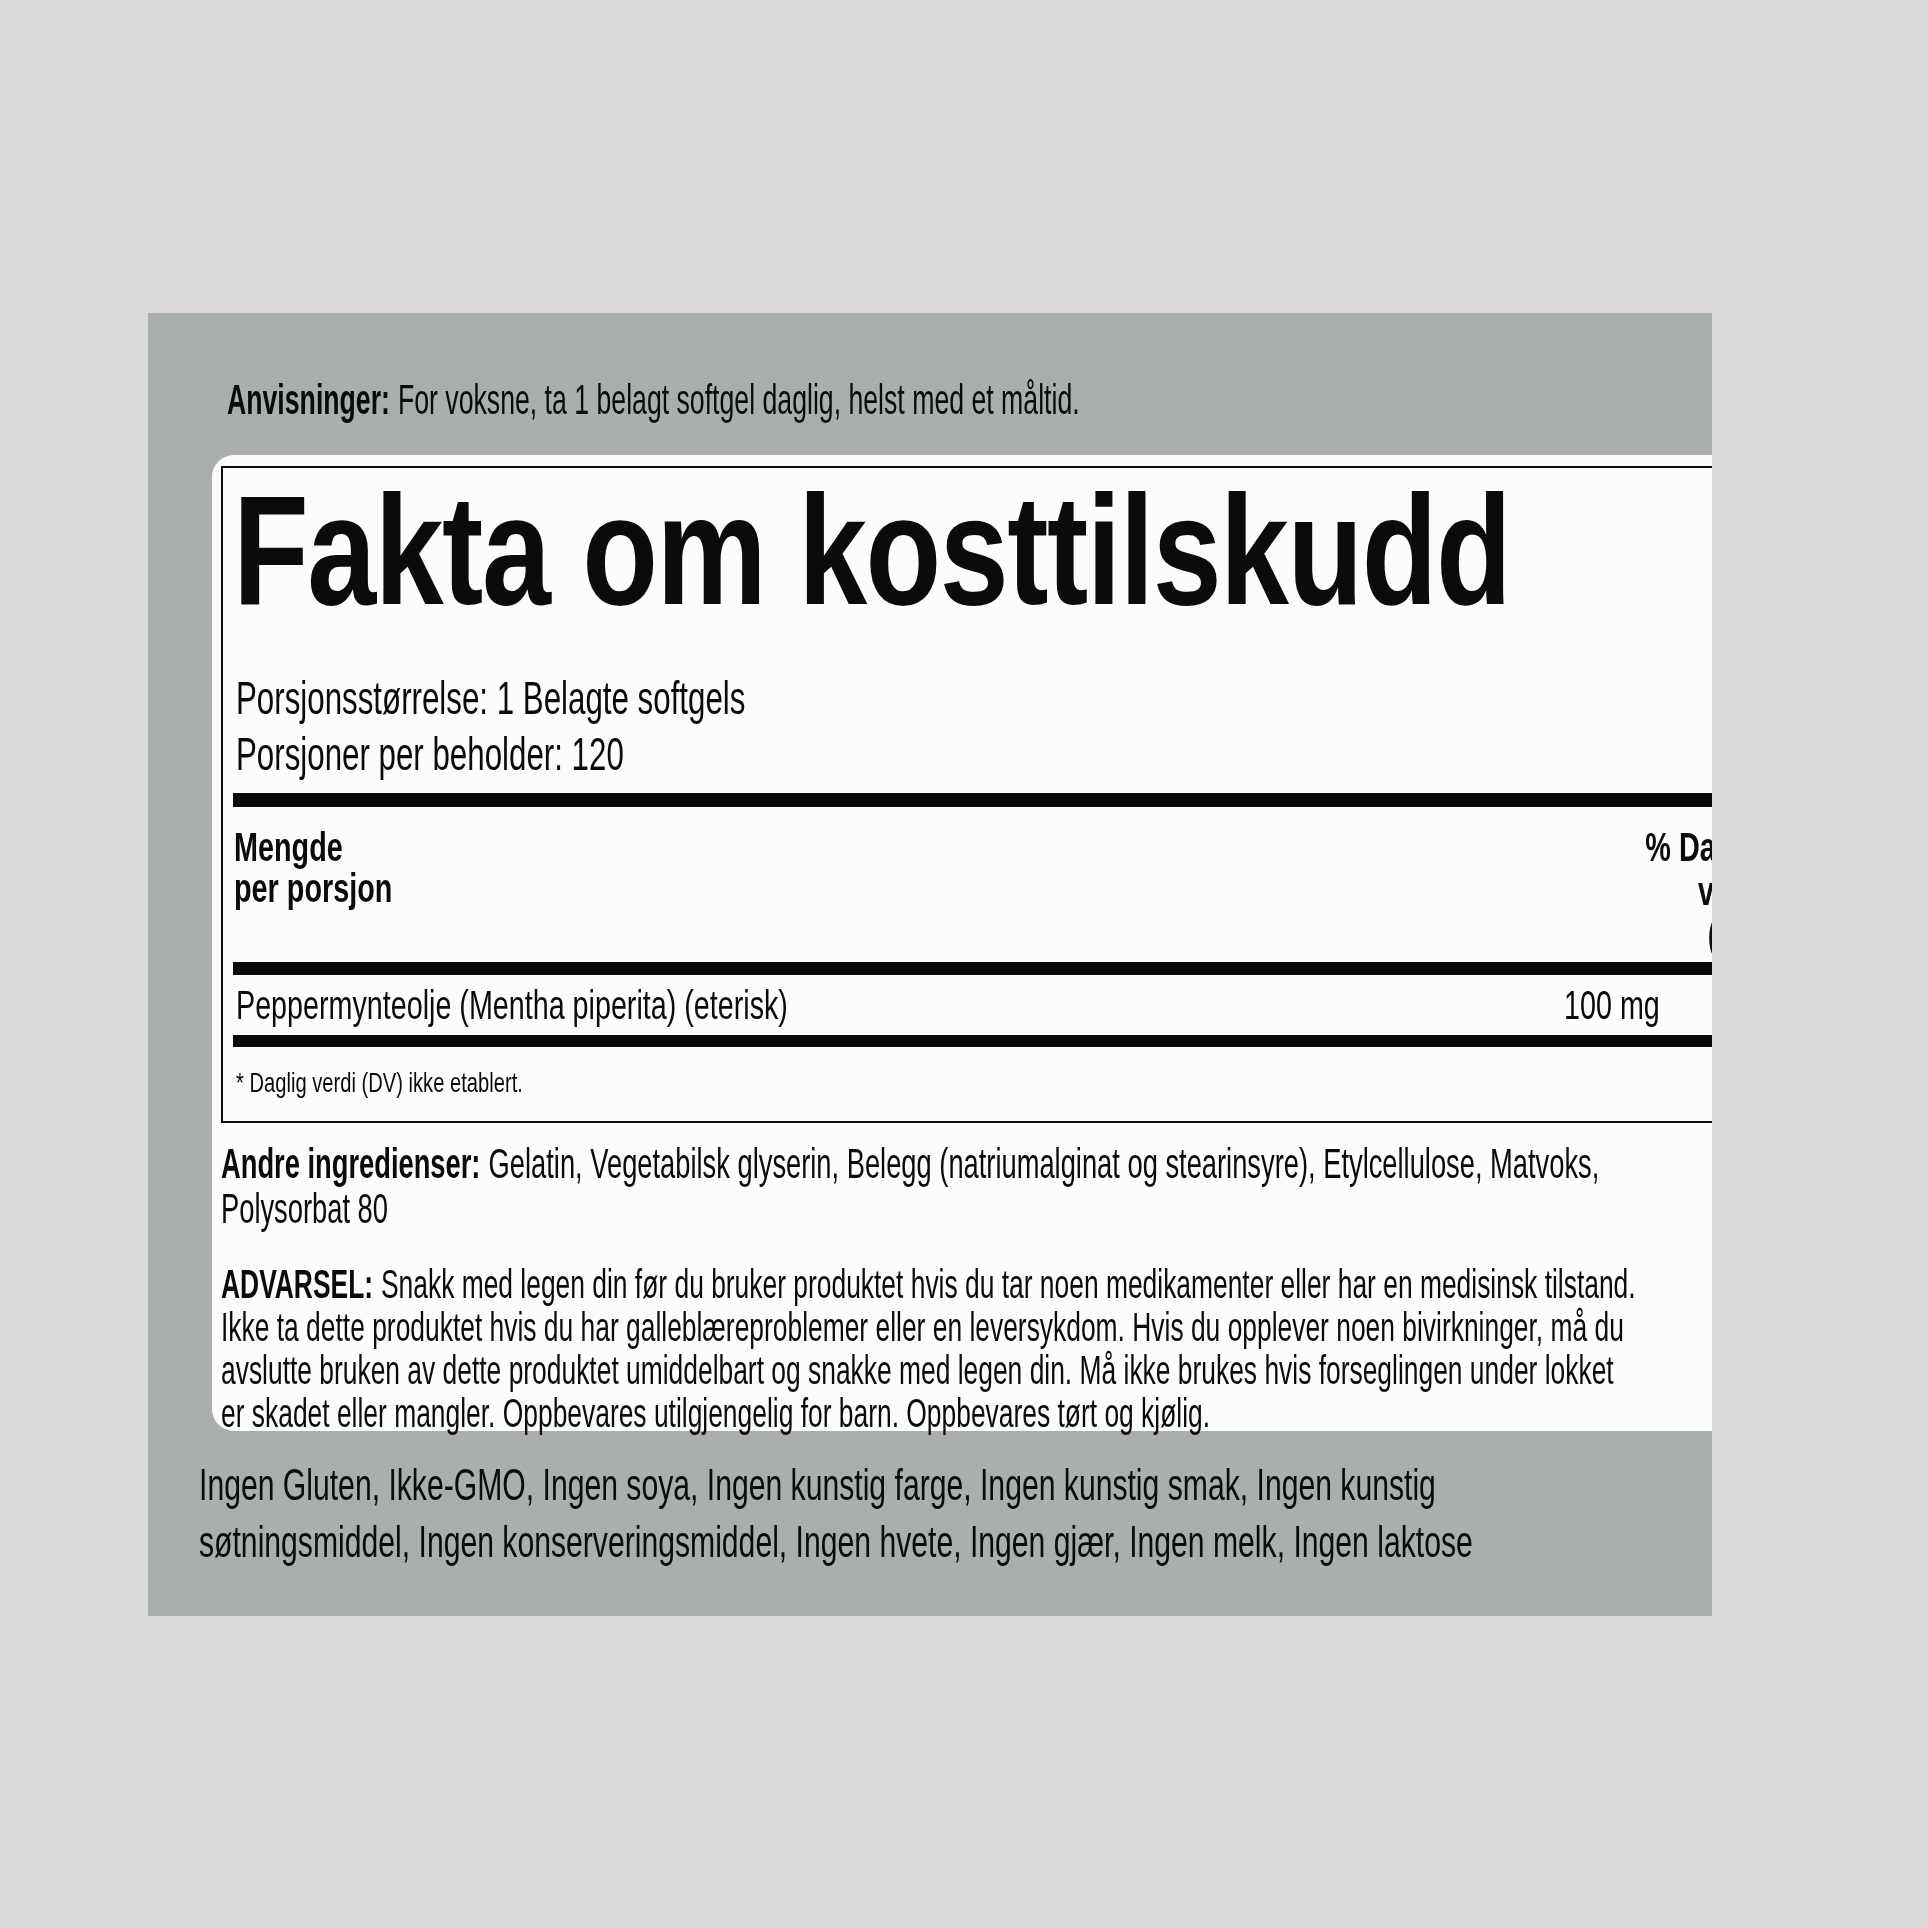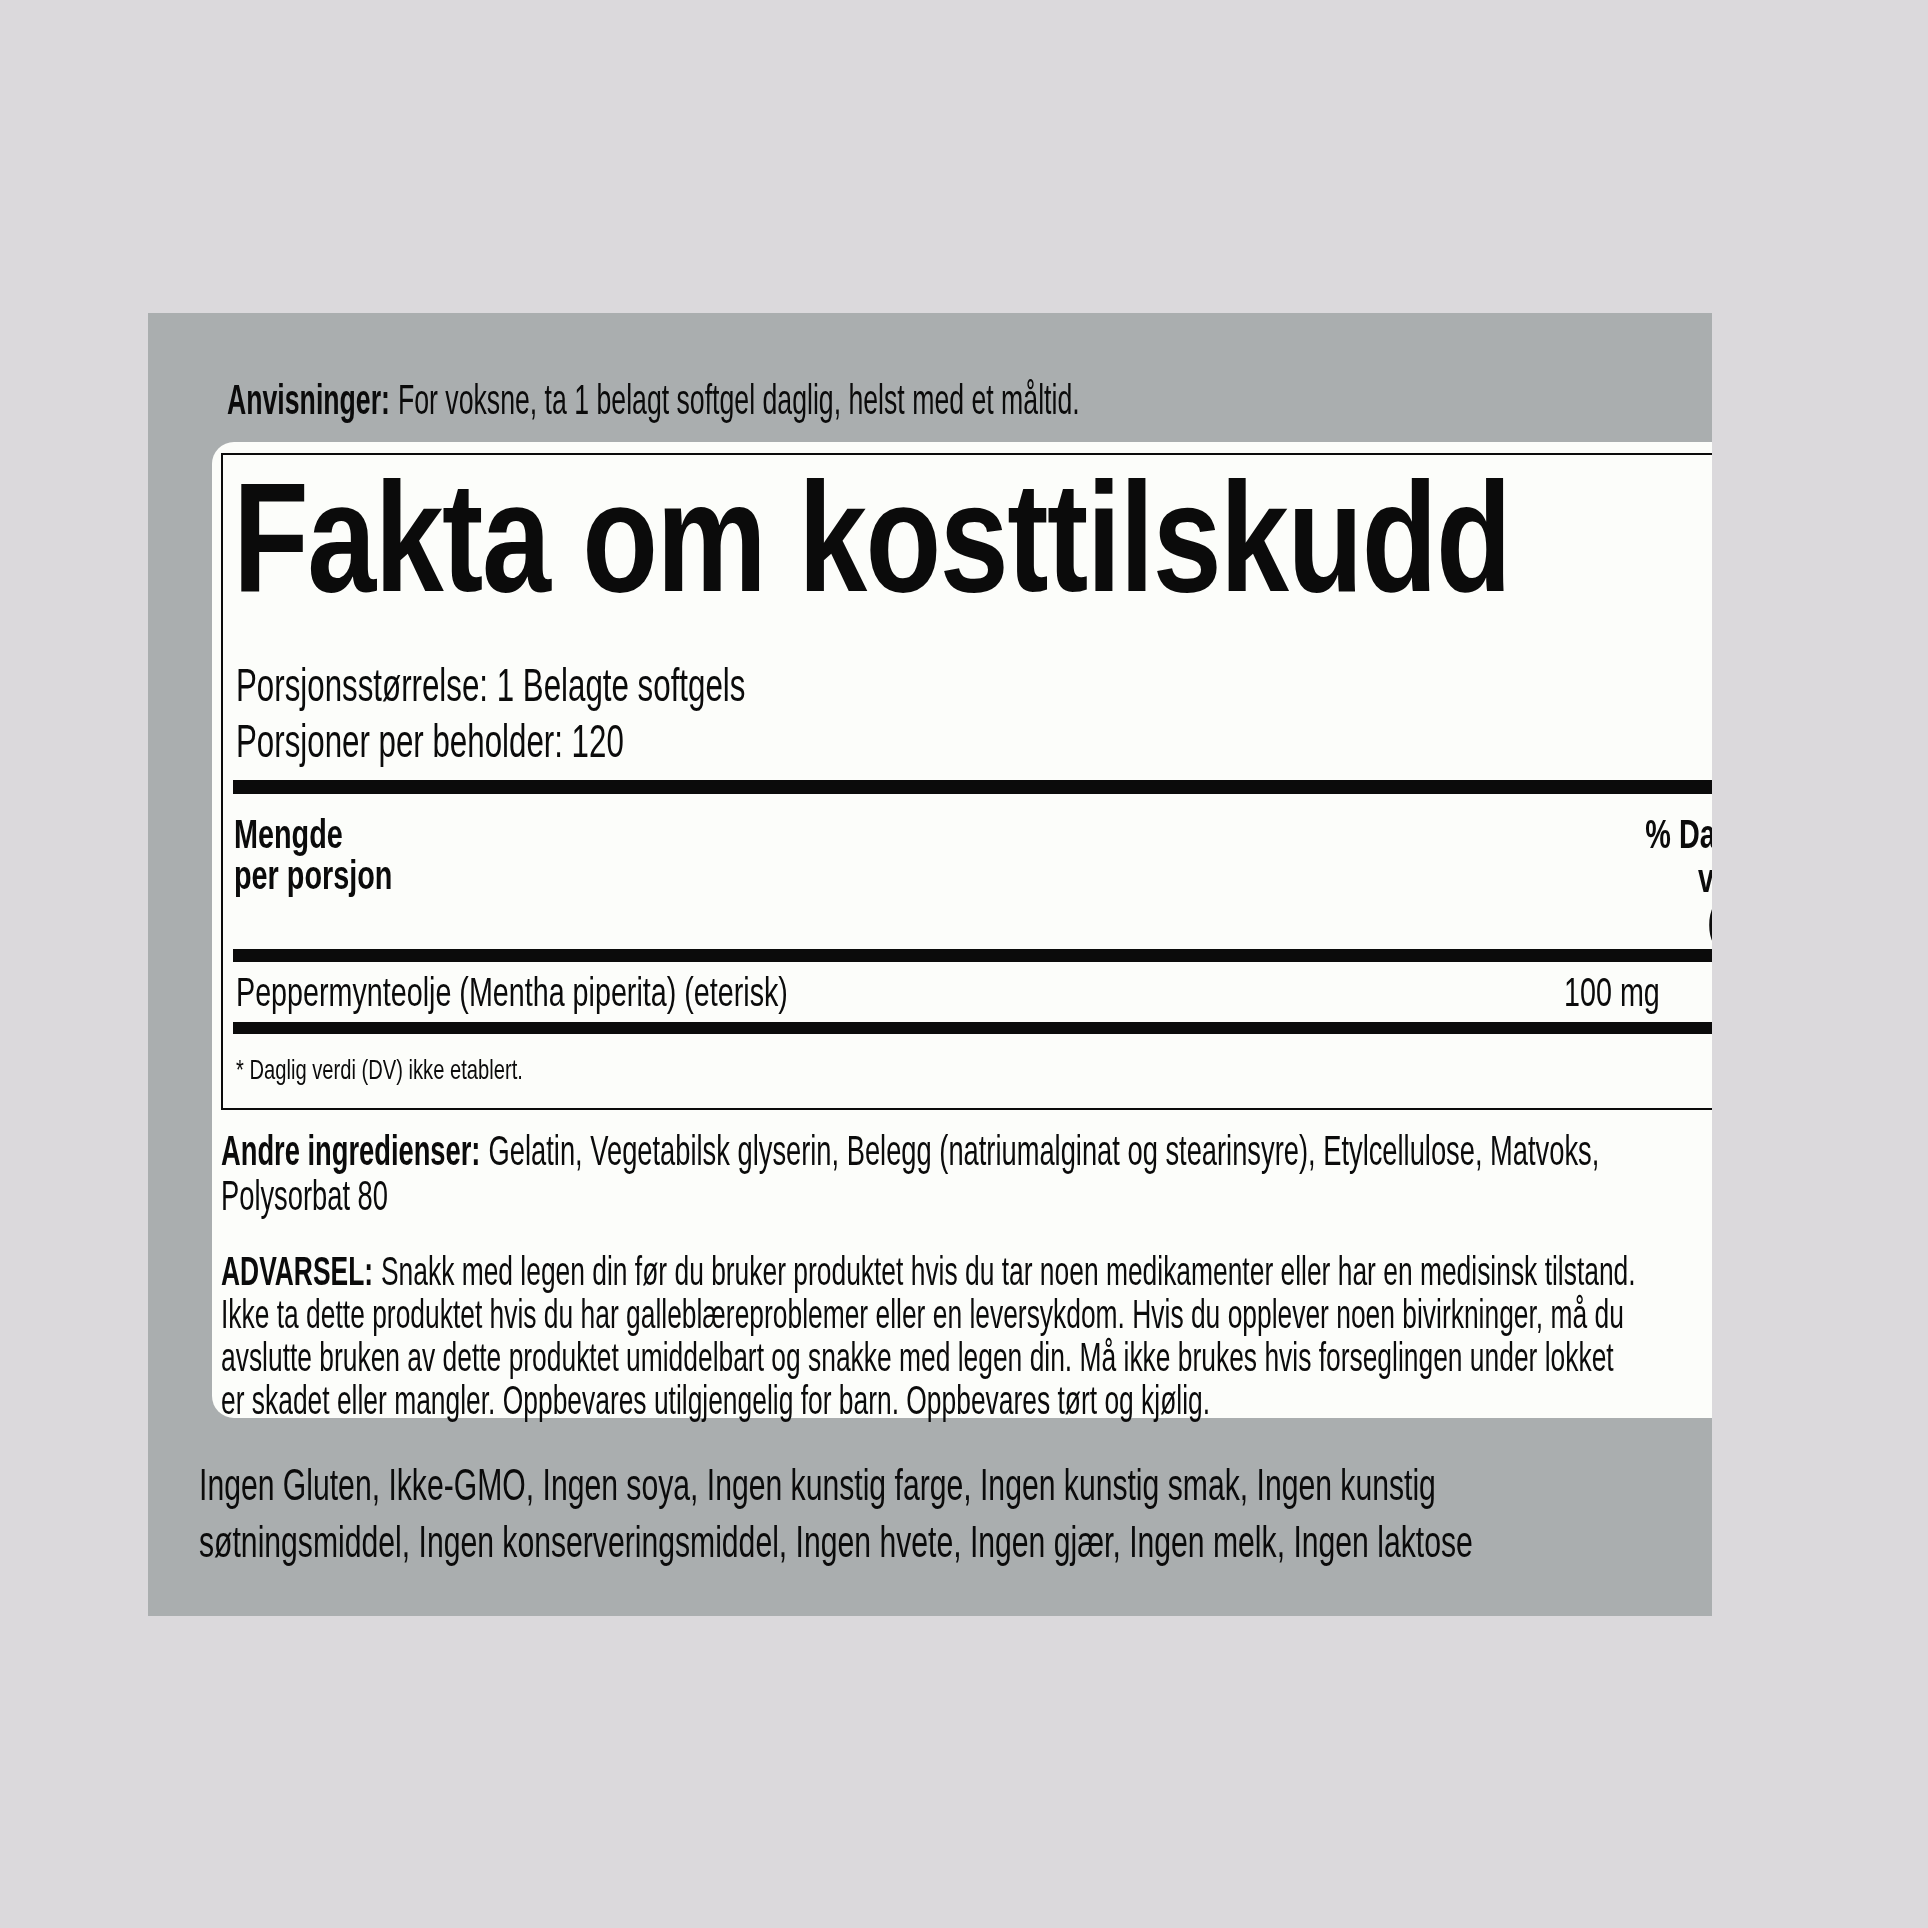--- a/index.html
+++ b/index.html
@@ -14,21 +14,21 @@
   .lead{font-weight:bold;margin-right:0.30em;}
 
   .panel{position:absolute;left:100px;top:313px;width:1732px;height:1303px;background:var(--panel,#aaaeaf);}
 
   .directions{
     position:absolute;left:79px;top:62px;width:2448px;
     font-size:43px;line-height:49px;
     transform:scaleX(0.62);transform-origin:0 0;white-space:nowrap;
   }
 
-  .sheet{position:absolute;left:64px;top:129px;width:1601px;height:976px;background:var(--sheet,#fcfdfa);border-radius:22px;}
+  .sheet{position:absolute;left:64px;top:142px;width:1601px;height:976px;background:var(--sheet,#fcfdfa);border-radius:22px;}
 
   .facts-box{
     position:absolute;left:9.4px;top:11.3px;width:1582px;height:657px;
     border:2.8px solid var(--ink,#0b0b0b);box-sizing:border-box;background:var(--sheet,#fcfdfa);
   }
   .facts-title{
     position:absolute;left:9.4px;top:4.7px;
     font-size:155px;line-height:155px;font-weight:bold;letter-spacing:-1.9px;
     transform:scaleX(0.80);transform-origin:0 0;white-space:nowrap;
   }

